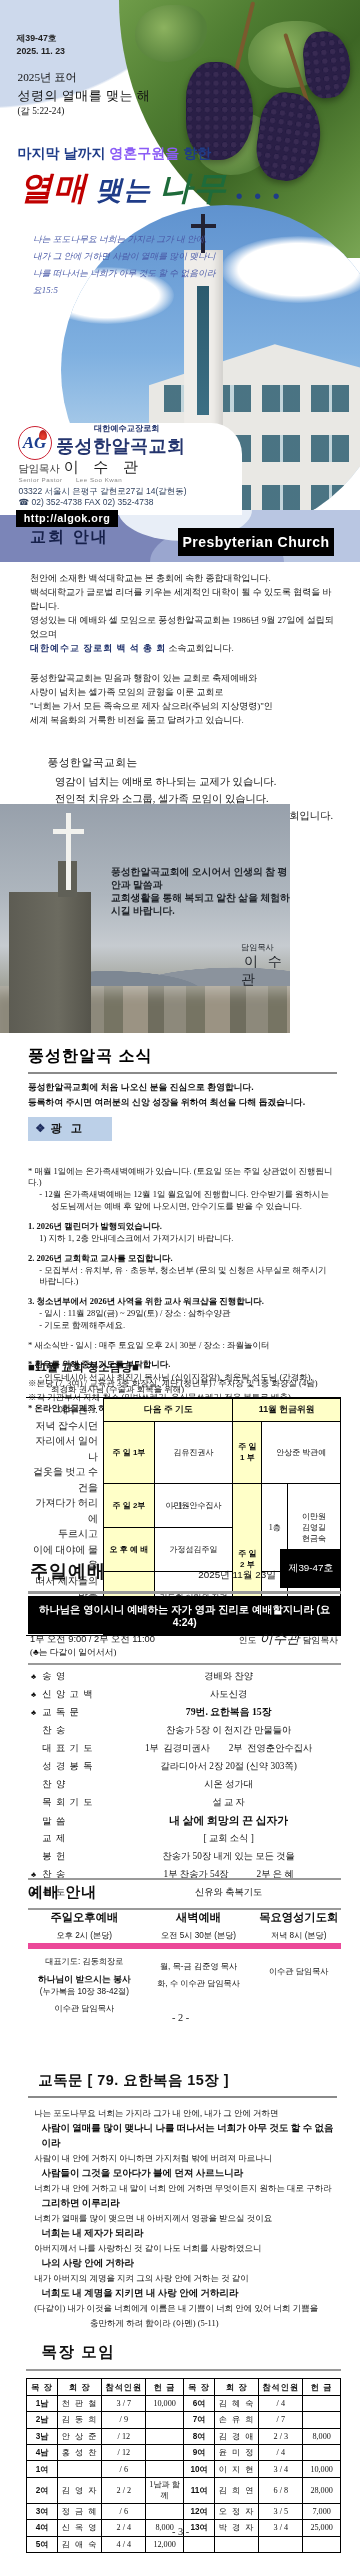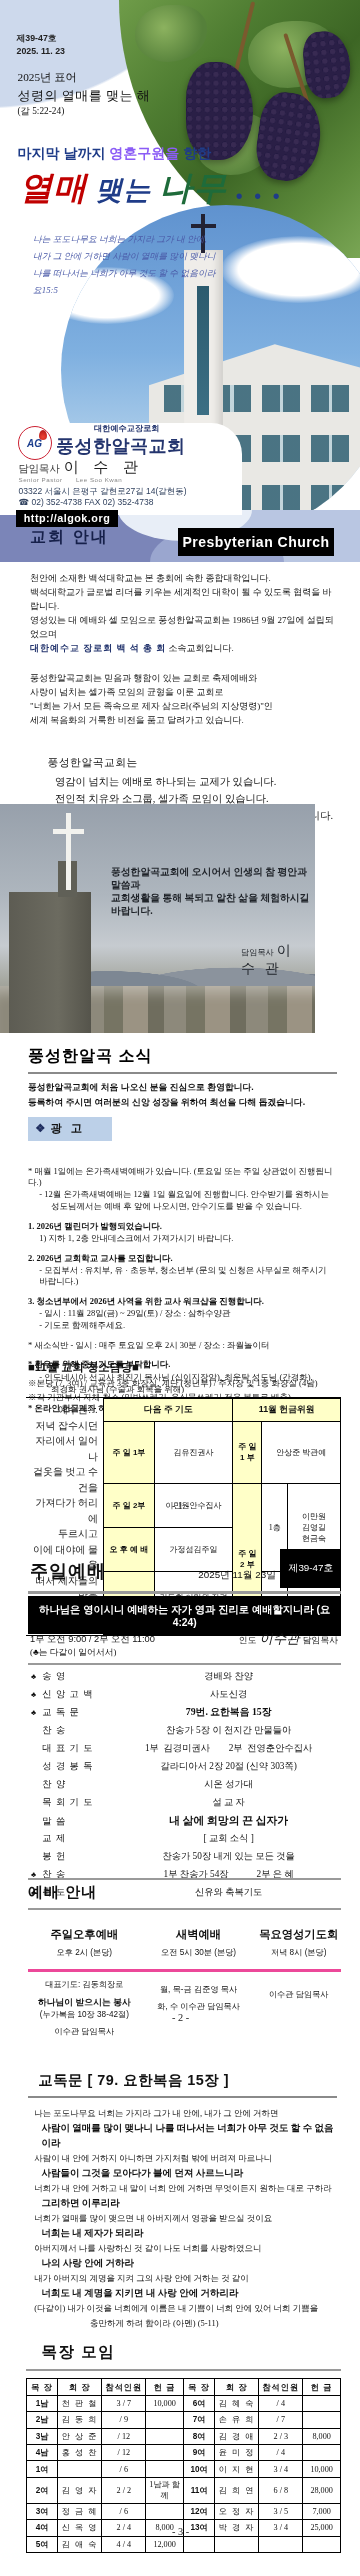--- a/index.html
+++ b/index.html
@@ -46,21 +46,21 @@
   .hand-verse{position:absolute;left:33px;top:231px;font-size:8.8px;font-style:italic;color:#4a5aa8;
     line-height:1.95;white-space:pre-line;}
 
   
   #church-id{position:absolute;top:423px;left:0;width:242px;height:92px;background:#fff;z-index:3;
     border-top-right-radius:31px;}
   .logo{position:absolute;left:17.5px;top:3.1px;width:32px;height:32px;border-radius:50%;background:#fff;
     border:1.5px solid #c23;display:flex;align-items:center;justify-content:center;}
   .logo .flame{position:absolute;right:3.1px;top:3.1px;width:8.2px;height:10.3px;border-radius:50% 50% 50% 50%/60% 60% 40% 40%;
     background:radial-gradient(circle at 50% 70%,#e43,#a11);}
-  .logo .ag{font-family:Liberation Sans, sans-serif;font-weight:bold;font-style:italic;font-size:10px;color:#1d3f8f;}
+  .logo .ag{font-family:Liberation Serif, serif;font-weight:bold;font-style:italic;font-size:17px;color:#1d3f8f;}
   .denom{position:absolute;left:58px;top:0px;font-size:8.2px;font-weight:bold;color:#24356e;padding-left:36px;}
   .cname{position:absolute;left:56px;top:11.3px;font-size:18px;font-weight:900;letter-spacing:0.5px;color:#24356e;}
   .pastor-line{position:absolute;left:18.5px;top:35px;font-size:10.3px;color:#333;}
   .pastor-line .pname{font-size:15px;letter-spacing:5.2px;margin-left:4.1px;color:#222;}
   .pastor-en{position:absolute;left:18.5px;top:53px;font-size:6.2px;color:#888;letter-spacing:0.5px;}
   .pastor-en .en2{margin-left:13.4px;}
   .addr{position:absolute;left:18.5px;top:63px;font-size:8.5px;color:#31425f;}
   .phone{position:absolute;left:18.5px;top:74px;font-size:8.5px;color:#31425f;}
   .website{position:absolute;left:15.5px;top:87px;background:#000;color:#fff;font-weight:bold;
     font-size:10.8px;padding:2.1px 8.2px 3.1px;letter-spacing:0.5px;}
@@ -77,21 +77,21 @@
   
   #intro{position:absolute;top:571px;left:30px;width:309px;}
   .serif-line{font-size:9px;line-height:14px;color:#111;}
   .p1-last{font-size:9px;line-height:14px;}
   .p1-last b{color:#24356e;letter-spacing:1px;}
   #intro .para2{margin-top:15.5px;}
   .vision-title{margin:29px 0 3.1px 17.5px;font-size:10.8px;letter-spacing:0.5px;}
   .vision-item{margin-left:25px;font-size:10.3px;line-height:17px;}
 
   
-  #photo2{position:absolute;top:804px;left:0;width:315px;height:229px;overflow:hidden;
+  #photo2{position:absolute;top:804px;left:0;width:290px;height:229px;overflow:hidden;
     background:linear-gradient(180deg,#97a0ab 0%,#aeb6be 40%,#c6cbd0 62%,#a4a69e 78%,#84857b 100%);}
   .tower{position:absolute;left:9.3px;top:88px;width:82px;height:144px;background:linear-gradient(90deg,#5d5c53,#6c6b60 60%,#55544b);}
   .tower .col{position:absolute;left:49px;top:-31px;width:18.5px;height:36px;background:#606057;}
   .cross-white .v{position:absolute;left:66px;top:9.3px;width:4.6px;height:77px;background:#f2f2ee;}
   .cross-white .h{position:absolute;left:53px;top:25px;width:31px;height:4.6px;background:#f2f2ee;}
   .mtn{position:absolute;left:0;bottom:40px;width:361px;height:36px;
     background:radial-gradient(ellipse 134px 31px at 30% 100%,#7d8793 0 70%,rgba(0,0,0,0) 71%),
                radial-gradient(ellipse 155px 36px at 65% 100%,#8b939d 0 70%,rgba(0,0,0,0) 71%),
                radial-gradient(ellipse 144px 28px at 95% 100%,#79828d 0 70%,rgba(0,0,0,0) 71%);}
   .city{position:absolute;left:0;bottom:0;width:361px;height:47px;
@@ -152,21 +152,21 @@
   .worow .wlabel{width:77px;letter-spacing:1px;}
   .worow .wcontent{flex:1;text-align:center;white-space:pre;}
   .worow.em .wcontent{font-weight:bold;font-size:9.8px;}
   .worow.big .wcontent{font-weight:bold;font-size:10.8px;}
   .wrule3{position:absolute;left:28px;right:19.6px;top:332px;height:1.5px;background:#9a9a9a;}
 
   
   #service{position:absolute;top:1883px;left:28px;width:313px;}
   .svc-title{font-size:15px;font-weight:bold;letter-spacing:1px;font-family:"Liberation Sans",sans-serif;
     padding-bottom:6.2px;border-bottom:2.1px solid #9a9a9a;}
-  .svc-grid{display:flex;margin-top:17px;border-bottom:3px solid #ec4899;padding-bottom:11px;}
+  .svc-grid{display:flex;margin-top:0;border-bottom:6px solid #ec4899;padding-bottom:2px;}
   .svc-col{text-align:center;}
   .svc-c1{width:36%;}.svc-c2{width:37%;}.svc-c3{width:27%;}
   .svc-head{font-size:11.3px;font-weight:bold;font-family:"Liberation Sans",sans-serif;}
   .svc-time{font-size:8.2px;margin-top:5.2px;font-family:"Liberation Sans",sans-serif;}
   .svc-details{display:flex;margin-top:6.2px;}
   .svc-d{font-size:8.2px;line-height:12.4px;text-align:center;font-family:"Liberation Sans",sans-serif;}
   .svc-d .strong{font-weight:bold;font-size:8.8px;}
   .svc-d .pad{height:5.2px;}
 
   

